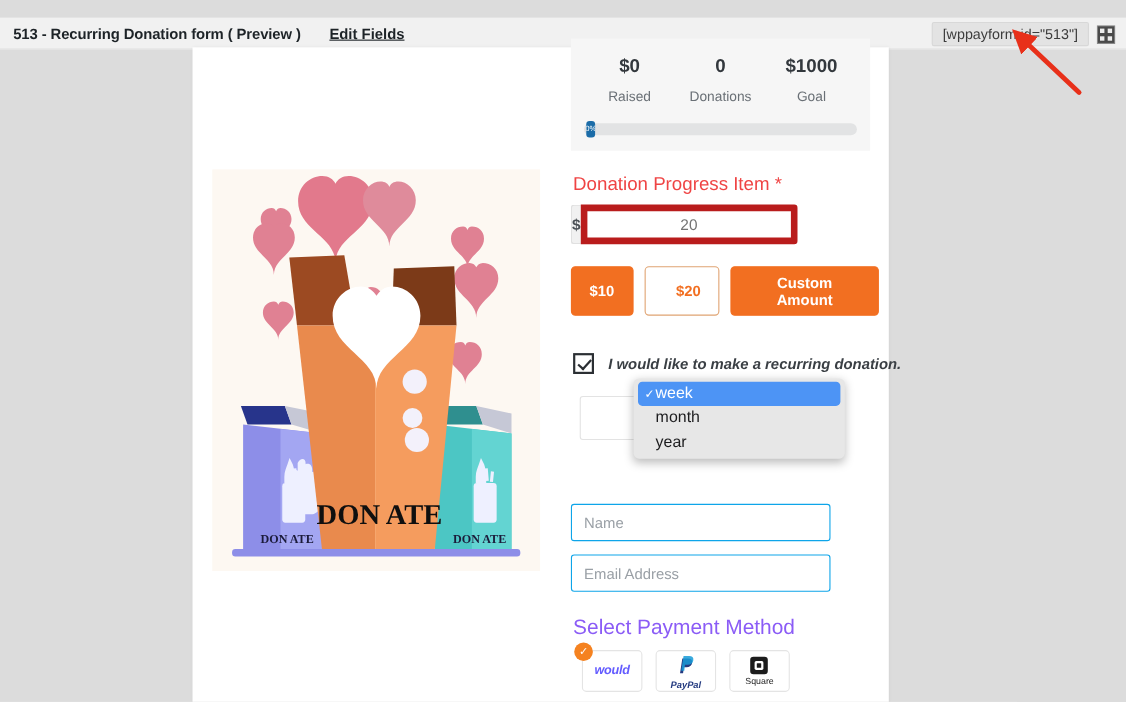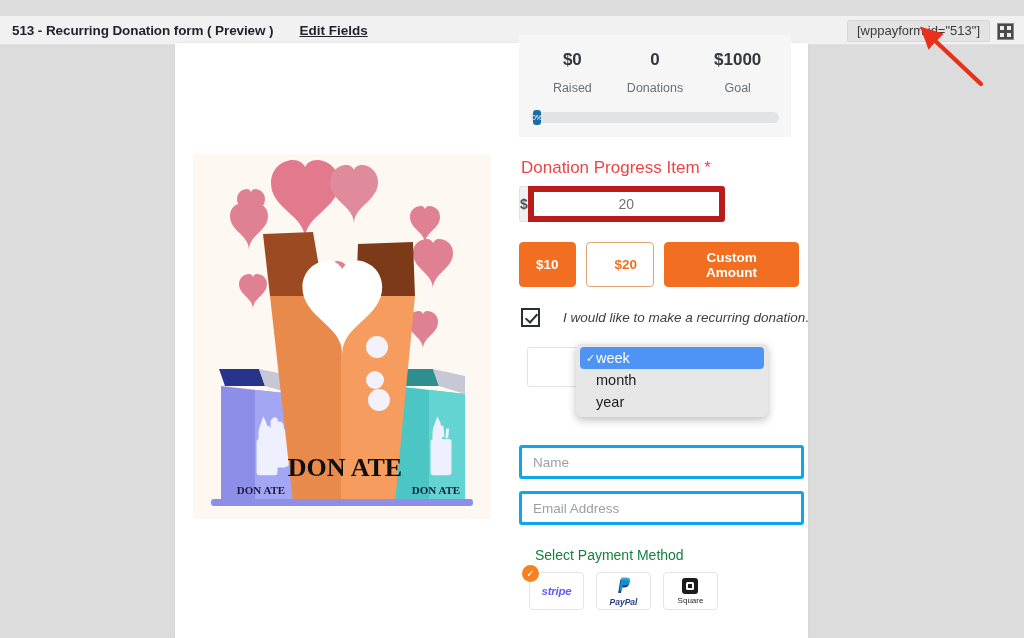--- a/index.html
+++ b/index.html
@@ -128,22 +128,22 @@
     cursor: pointer; height: 45px; padding: 0 16px;
     display: flex; align-items: center; justify-content: center;
   }
   .amt-btn.selected {
     background: #ffffff; color: #f26f21; border: 1px solid #e0a473; padding-left: 28px;
   }
   .amt-btn.wide { padding: 0 18px; }
 
   
   #recurring-row {
-    display: flex; align-items: center; gap: 23px;
-    margin-top: 21px; margin-left: 2px;
+    display: flex; align-items: center; gap: 13px;
+    margin-top: 34px; margin-left: 2px; font-weight: bold;
   }
   #recurring-check {
     width: 19px; height: 19px; flex: none;
     border: 2px solid #2b2f33; background: #fff;
     position: relative; cursor: pointer;
   }
   #recurring-check::after {
     content: ""; position: absolute;
     left: 5px; top: 1px; width: 5px; height: 10px;
     border: solid #2b2f33; border-width: 0 2px 2px 0;
@@ -189,33 +189,33 @@
   }
   .dd-option.selected {
     background: #4d94f5; color: #ffffff;
     margin: 0 4px; border-radius: 4px;
     padding-left: 2px;
   }
   .dd-option.selected .dd-check { color: #ffffff; padding-left: 4px; }
 
   
   .text-input {
-    width: 285px; height: 34px; margin-top: 12px;
-    border: 3px solid #0ea5e9; border-radius: 3px;
+    width: 236px; height: 34px; margin-top: 12px;
+    border: 1px solid #0ea5e9; border-radius: 3px;
     background: #fff; padding: 0 11px;
     font-size: 13.5px; color: #444;
     font-family: "Liberation Sans", sans-serif;
     outline: none;
   }
   .text-input::placeholder { color: #9aa0a6; }
   #name-input { margin-top: 58px; }
 
   
   #payment-title {
-    font-size: 14px; color: #15803d; margin: 22px 0 9px 16px;
+    font-size: 19px; color: #8b5cf6; margin: 22px 0 9px 2px;
   }
   #payment-methods { display: flex; gap: 12px; margin-left: 10px; }
   .pay-card {
     width: 55px; height: 38px;
     border: 1px solid #e4e4e4; border-radius: 4px;
     background: #fff; position: relative;
     display: flex; align-items: center; justify-content: center;
     cursor: pointer;
   }
   .pay-check {
@@ -383,21 +383,21 @@
     
     <input id="name-input" class="text-input" type="text" placeholder="Name" style="">
     <input id="email-input" class="text-input" type="text" placeholder="Email Address" style="">
 
     
     <div id="payment-title">Select Payment Method</div>
     <div id="payment-methods">
 
       <div class="pay-card">
         <span class="pay-check">✓</span>
-        <span id="stripe-word">stripe</span>
+        <span id="stripe-word">would</span>
       </div>
 
       <div class="pay-card">
         <div id="paypal-logo">
           <svg width="17" height="19" viewBox="0 0 17 19">
             <path d="M3.2 18 L5.3 4.6 h5.1 c2.7 0 4.2 1.3 3.8 3.8 c-.4 2.6 -2.3 4.1 -5.1 4.1 H6.6 L6 18 z" fill="#253b80"></path>
             <path d="M5.6 15.8 L7.7 2.4 h5.1 c2.7 0 4.2 1.3 3.8 3.8 c-.4 2.6 -2.3 4.1 -5.1 4.1 H9 l-.6 5.5 z" fill="#179bd7" opacity="0.85" transform="translate(-1.3,0)"></path>
           </svg>
           <span id="paypal-word">PayPal</span>
         </div>

